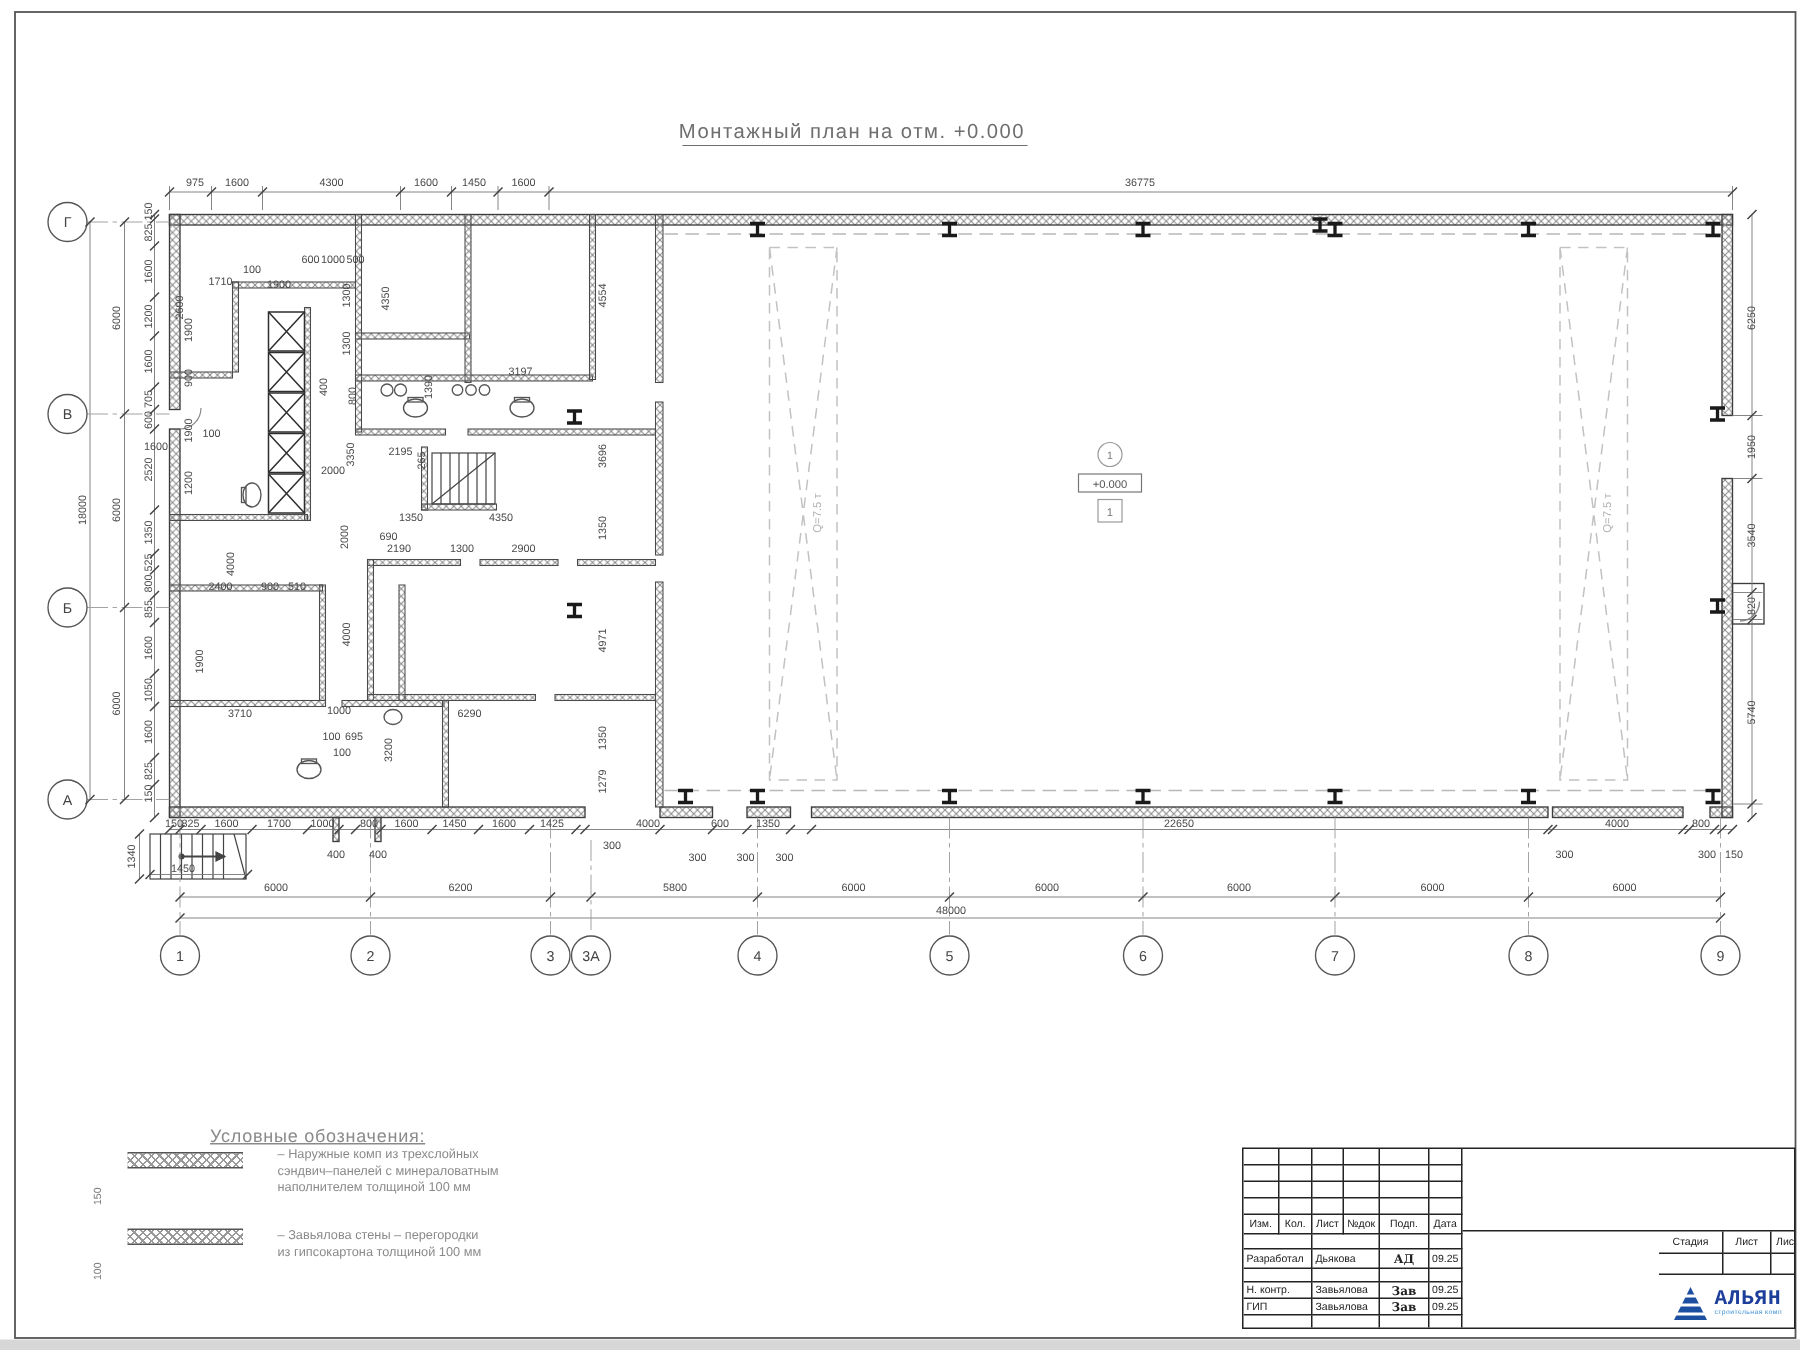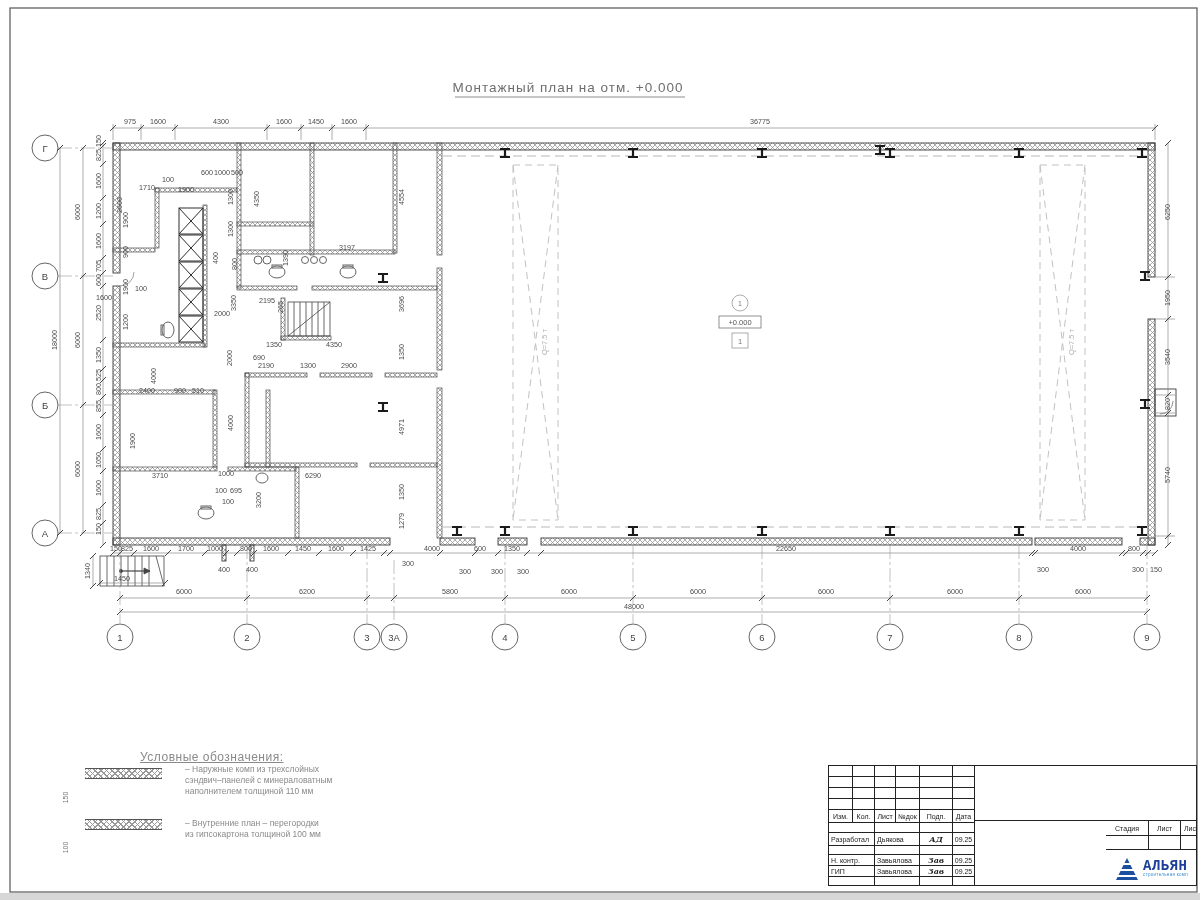--- a/index.html
+++ b/index.html
@@ -19,21 +19,21 @@
   .sw-dim{position:absolute;left:20px;font-size:7px;color:#777;transform:rotate(-90deg);}
   .sw-dim.d1{top:72px;} .sw-dim.d2{top:122px;}
   .legend-text{position:absolute;left:145px;width:210px;font-size:8.5px;line-height:11px;color:#8a8a8a;}
   .legend-text.t1{top:42px;} .legend-text.t2{top:96px;}
   
   .tb{position:absolute;left:828px;top:765px;width:369px;height:121px;border:1.4px solid #222;box-sizing:border-box;
       font-size:7px;color:#222;overflow:hidden;}
   .tb .cell{position:absolute;box-sizing:border-box;border-right:1px solid #222;border-bottom:1px solid #222;
             display:flex;align-items:center;justify-content:center;overflow:hidden;white-space:nowrap;}
   .tb .nc{border-right:none;}
-  .sig{font-family:"DejaVu Serif",serif;font-style:italic;font-weight:bold;font-size:8px;}
+  .sig{font-family:"DejaVu Serif",serif;font-weight:bold;font-size:8px;}
   .doc-title{font-size:9.5px;}
   .logo{display:flex;align-items:center;gap:5px;}
   .logo-tri{width:0;height:0;border-left:11px solid transparent;border-right:11px solid transparent;
             border-bottom:22px solid #1d4fa0;position:relative;}
   .logo-stripes{position:absolute;left:-11px;top:5px;width:22px;height:2px;background:#fff;box-shadow:0 6px 0 #fff,0 12px 0 #fff;}
   .logo-txt{line-height:1;}
   .logo-name{font-weight:bold;font-size:14px;color:#1d3f9b;letter-spacing:.5px;font-family:Liberation Mono, monospace;}
   .logo-sub{font-size:4.5px;color:#3c8fd4;letter-spacing:.3px;}
 </style>
 </head>
@@ -381,26 +381,26 @@
 </svg>
 
 
 <div class="legend">
   <div class="legend-title">Условные обозначения:</div>
   <div class="swatch s1"></div>
   <div class="sw-dim d1">150</div>
   <div class="legend-text t1">
     <div>– Наружные комп из трехслойных</div>
     <div>сэндвич–панелей с минераловатным</div>
-    <div>наполнителем толщиной 110 мм</div>
+    <div>наполнителем толщиной 100 мм</div>
   </div>
   <div class="swatch s2"></div>
   <div class="sw-dim d2">100</div>
   <div class="legend-text t2">
-    <div>– Внутренние план – перегородки</div>
+    <div>– Завьялова стены – перегородки</div>
     <div>из гипсокартона толщиной 100 мм</div>
   </div>
 </div>
 
 
 <div class="tb">
 
   <div class="cell" style="left:0;top:0;width:24px;height:11px;"></div>
       <div class="cell" style="left:24px;top:0;width:22px;height:11px;"></div>
       <div class="cell" style="left:46px;top:0;width:21px;height:11px;"></div>

